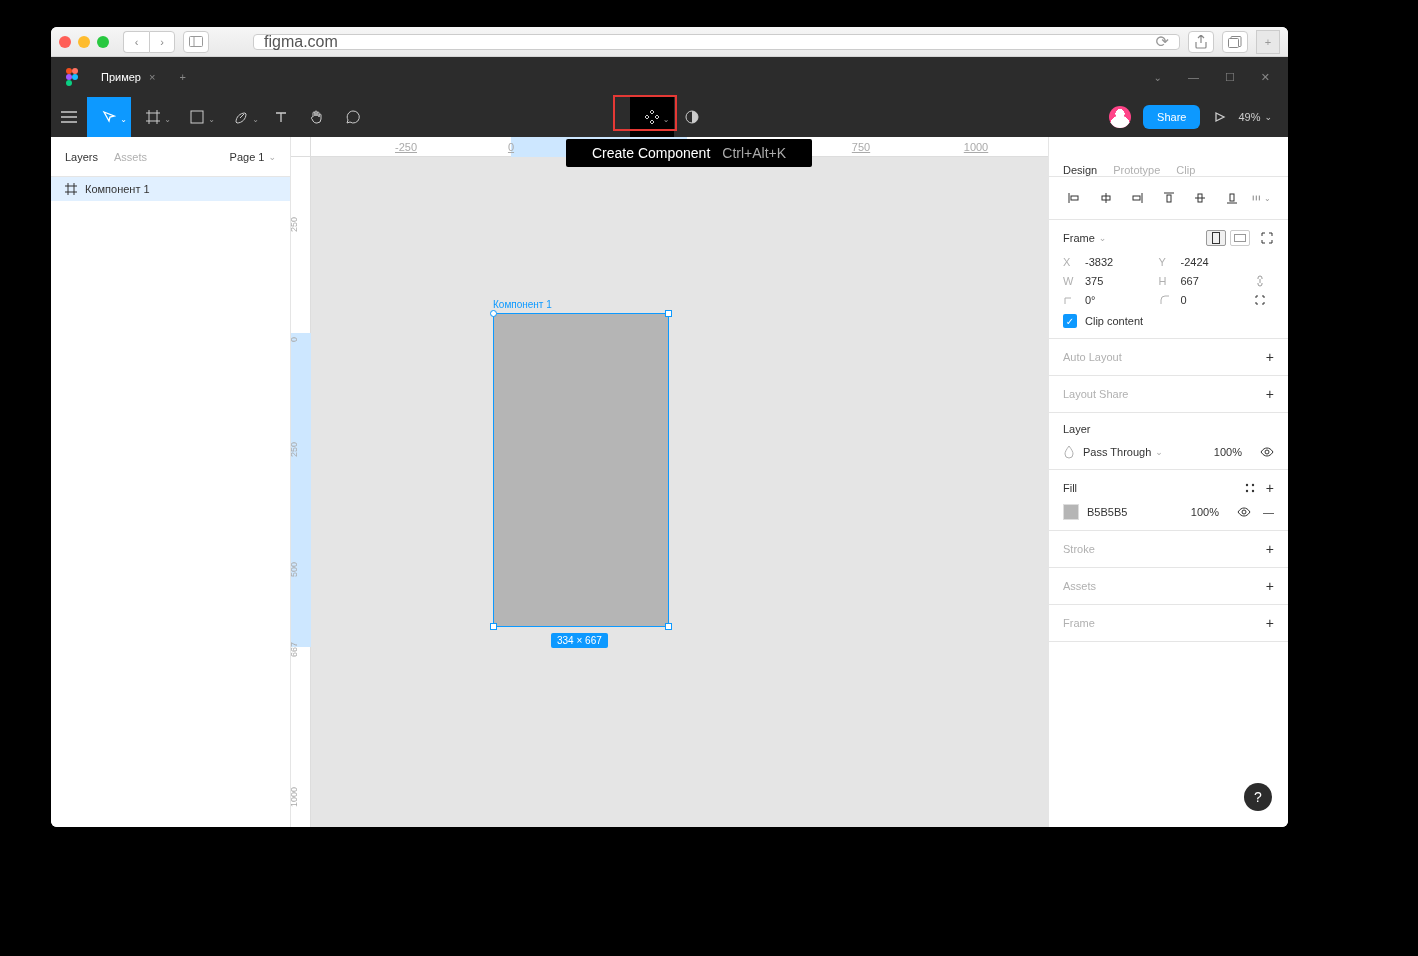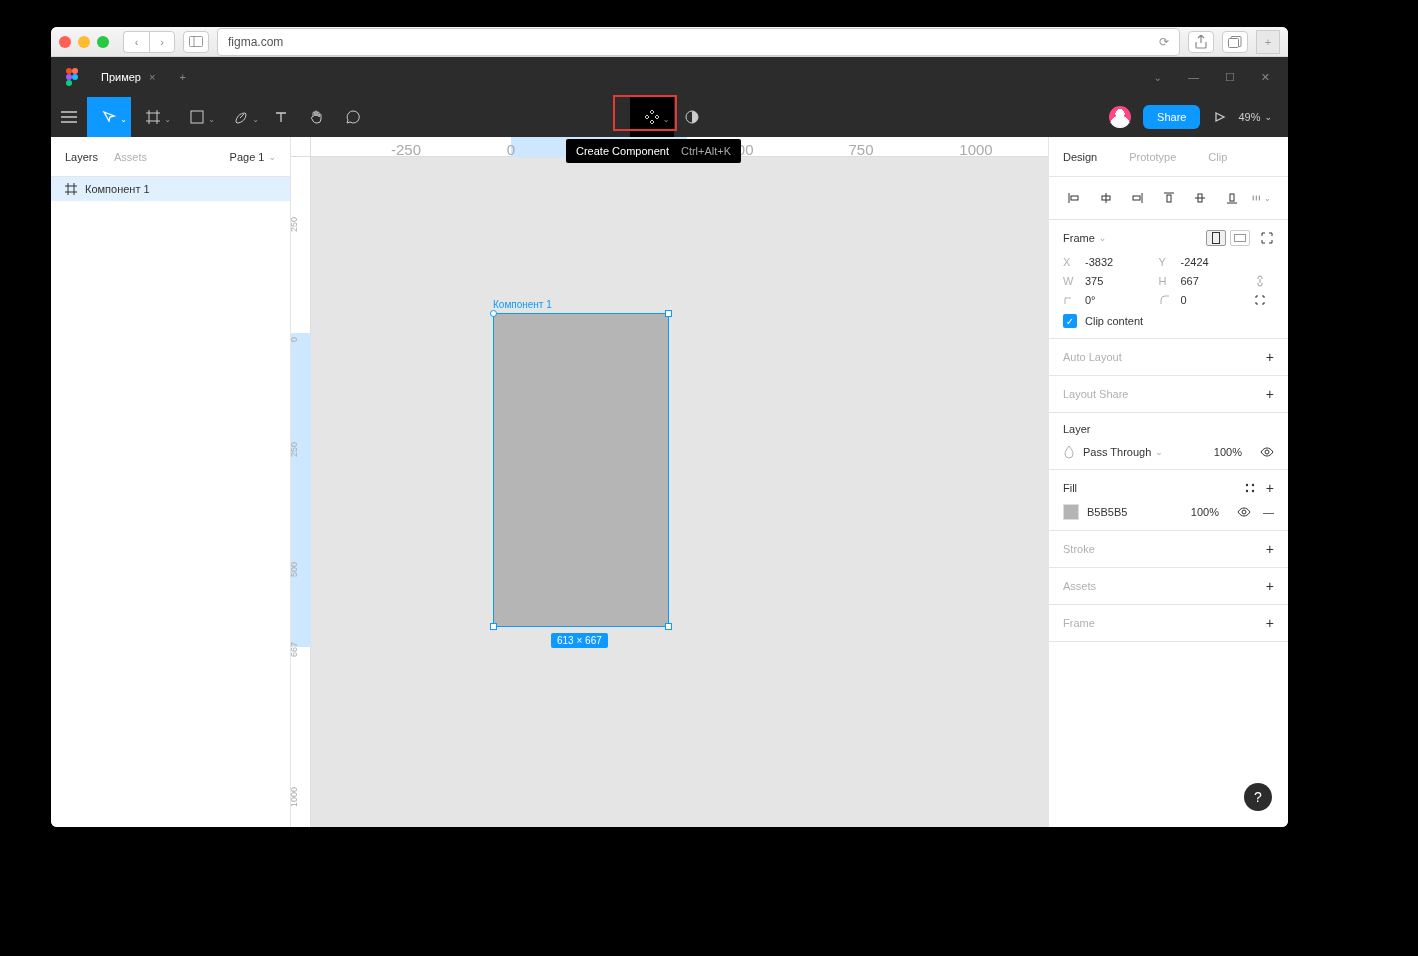--- a/index.html
+++ b/index.html
@@ -7,21 +7,21 @@
   .window { position: absolute; left: 51px; top: 27px; width: 1237px; height: 800px; background: #fff; border-radius: 6px; overflow: hidden; box-shadow: 0 4px 20px rgba(0,0,0,.4); display: flex; flex-direction: column; }
   
   .browser-bar { height: 30px; background: linear-gradient(#f6f6f6,#e9e9e9); border-bottom: 1px solid #d4d4d4; display: flex; align-items: center; padding: 0 8px; gap: 8px; }
   .traffic { display: flex; gap: 7px; margin-right: 6px; }
   .tl { width: 12px; height: 12px; border-radius: 50%; }
   .tl.r{background:#ff5f57;} .tl.y{background:#febc2e;} .tl.g{background:#28c840;}
   .nav-btn { width: 26px; height: 22px; border:1px solid #ccc; border-radius:4px; background:#fff; display:flex;align-items:center;justify-content:center; color:#888; }
   .nav-group{display:flex;}
   .nav-group .nav-btn:first-child{border-radius:4px 0 0 4px;border-right:none;}
   .nav-group .nav-btn:last-child{border-radius:0 4px 4px 0;}
-  .url-bar { flex:1; height:28px; background:#fff; border:1px solid #ccc; border-radius:4px; padding:0 10px; display:flex; align-items:center; color:#555; font-size:12px; }
+  .url-bar { flex:1; height:16px; background:#fff; border:1px solid #ccc; border-radius:4px; padding:0 10px; display:flex; align-items:center; color:#555; font-size:16px;margin-left:36px; }
   .url-refresh{color:#999;margin-left:auto;}
   .right-btns{display:flex;gap:8px;}
   .plus-tab{width:24px;height:24px;background:#e8e8e8;border:1px solid #ccc;display:flex;align-items:center;justify-content:center;color:#999;}
   
   .titlebar { height: 40px; background:#2c2c2c; display:flex; align-items:center; color:#bbb; }
   .tab { display:flex;align-items:center;gap:8px;padding:0 14px;height:100%; }
   .tab.active { color:#fff; }
   .tab-close{color:#888;}
   .tab-add{color:#888;padding:0 10px;}
   .win-ctrl{margin-left:auto;display:flex;align-items:center;gap:26px;padding-right:18px;color:#888;}
@@ -31,49 +31,49 @@
   .tb-btn.wide{width:44px;}
   .tb-btn.active{background:#0d99ff;color:#fff;}
   .tb-btn .chev{font-size:8px;margin-left:2px;color:#999;position:absolute;right:4px;top:18px;}
   .tb-center{position:absolute;left:50%;transform:translateX(-50%);display:flex;}
   .highlight-box{position:absolute;left:613px;top:95px;width:64px;height:36px;border:2px solid #e53935;z-index:50;pointer-events:none;}
   .tb-right{margin-left:auto;display:flex;align-items:center;gap:12px;padding-right:16px;}
   .avatar{width:22px;height:22px;border-radius:50%;background:#f48;position:relative;overflow:hidden;}
   .avatar::after{content:"";position:absolute;inset:0;background:radial-gradient(circle at 50% 35%, #fff 25%, transparent 26%), radial-gradient(circle at 50% 90%, #fff 45%, transparent 46%);}
   .share-btn{background:#0d99ff;color:#fff;padding:6px 14px;border-radius:6px;font-size:11px;font-weight:500;}
   .zoom-label{color:#ccc;font-size:11px;display:flex;align-items:center;gap:4px;}
-  .tooltip{position:absolute;left:566px;top:139px;background:#000;color:#fff;padding:6px 10px;border-radius:2px;font-size:11px;display:flex;gap:12px;z-index:40;white-space:nowrap;}
+  .tooltip{position:absolute;left:566px;top:139px;background:#000;color:#fff;padding:6px 26px;border-radius:2px;font-size:14px;display:flex;gap:12px;z-index:40;white-space:nowrap;}
   .tooltip::before{content:"";position:absolute;top:-5px;left:76px;border:5px solid transparent;border-bottom-color:#000;}
   .tooltip .shortcut{color:#aaa;}
   
   .app-body{flex:1;display:flex;overflow:hidden;}
   .left-panel{width:240px;background:#fff;border-right:1px solid #e5e5e5;display:flex;flex-direction:column;}
   .lp-header{display:flex;align-items:center;padding:0 14px;height:40px;border-bottom:1px solid #e5e5e5;}
   .lp-tab{margin-right:16px;color:#b0b0b0;cursor:default;}
   .lp-tab.active{color:#333;font-weight:500;}
   .page-sel{margin-left:auto;color:#333;display:flex;align-items:center;gap:4px;}
   .layer-row{display:flex;align-items:center;gap:8px;padding:6px 14px;background:#e1f0ff;}
   .layer-row svg{flex-shrink:0;}
   
   .canvas-wrap{flex:1;position:relative;background:#e5e5e5;overflow:hidden;}
   .ruler-h{position:absolute;left:20px;right:0;top:0;height:20px;background:#fff;border-bottom:1px solid #ddd;}
   .ruler-v{position:absolute;left:0;top:20px;bottom:0;width:20px;background:#fff;border-right:1px solid #ddd;}
   .ruler-corner{position:absolute;left:0;top:0;width:20px;height:20px;background:#fff;border-right:1px solid #ddd;border-bottom:1px solid #ddd;}
-  .ruler-tick-h{position:absolute;top:4px;font-size:15px;color:#aaa;transform:translateX(-50%);}
+  .ruler-tick-h{position:absolute;top:4px;font-size:11px;color:#aaa;transform:translateX(-50%);text-decoration:underline;}
   .ruler-tick-v{position:absolute;left:3px;font-size:9px;color:#aaa;transform:translateY(50%) rotate(-90deg);transform-origin:left center;white-space:nowrap;}
   .ruler-sel-h{position:absolute;top:0;height:20px;background:#cde7ff;}
   .ruler-sel-v{position:absolute;left:0;width:20px;background:#cde7ff;}
   .frame{position:absolute;left:202px;top:176px;width:176px;height:314px;background:#b5b5b5;border:1px solid #0d99ff;}
   .frame-label{position:absolute;left:202px;top:162px;color:#0d99ff;font-size:10px;}
   .handle{position:absolute;width:7px;height:7px;background:#fff;border:1px solid #0d99ff;}
   .handle.tl{left:-4px;top:-4px;} .handle.tr{right:-4px;top:-4px;} .handle.bl{left:-4px;bottom:-4px;} .handle.br{right:-4px;bottom:-4px;}
   .size-badge{position:absolute;left:260px;top:496px;background:#0d99ff;color:#fff;font-size:10px;padding:2px 6px;border-radius:2px;}
   
   .right-panel{width:240px;background:#fff;border-left:1px solid #e5e5e5;overflow-y:auto;}
-  .rp-tabs{display:flex;gap:32px;padding:0 14px;height:40px;align-items:center;border-bottom:1px solid #e5e5e5;}
+  .rp-tabs{display:flex;gap:16px;padding:0 14px;height:40px;align-items:flex-end;border-bottom:1px solid #e5e5e5;}
   .rp-tab{color:#b0b0b0;}
   .rp-tab.active{color:#333;font-weight:500;}
   .rp-section{padding:10px 14px;border-bottom:1px solid #e5e5e5;}
   .align-row{display:flex;justify-content:space-between;align-items:center;}
   .align-row span{width:22px;height:22px;display:flex;align-items:center;justify-content:center;color:#333;}
   .frame-header{display:flex;align-items:center;justify-content:space-between;margin-bottom:10px;}
   .frame-header .icons{display:flex;gap:4px;align-items:center;}
   .orient-btn{width:20px;height:16px;border:1px solid #ccc;border-radius:2px;display:flex;align-items:center;justify-content:center;}
   .orient-btn.active{background:#f0f0f0;border-color:#999;}
   .prop-grid{display:grid;grid-template-columns:14px 1fr 14px 1fr 20px;gap:6px 8px;align-items:center;font-size:11px;}
@@ -283,21 +283,21 @@
             <span class="ruler-tick-v" style="top: 640px;">1000</span>
           </div>
       </div>
       <div class="frame-label">Компонент 1</div>
       <div class="frame">
         <div class="handle tl"></div>
         <div class="handle tr"></div>
         <div class="handle bl"></div>
         <div class="handle br"></div>
       </div>
-      <div class="size-badge">613 × 667</div>
+      <div class="size-badge">334 × 667</div>
     </div>
 
     <div class="right-panel">
       <div class="rp-tabs">
         <span class="rp-tab active">Design</span>
         <span class="rp-tab">Prototype</span>
         <span class="rp-tab">Clip</span>
       </div>
 
       <div class="rp-section">

